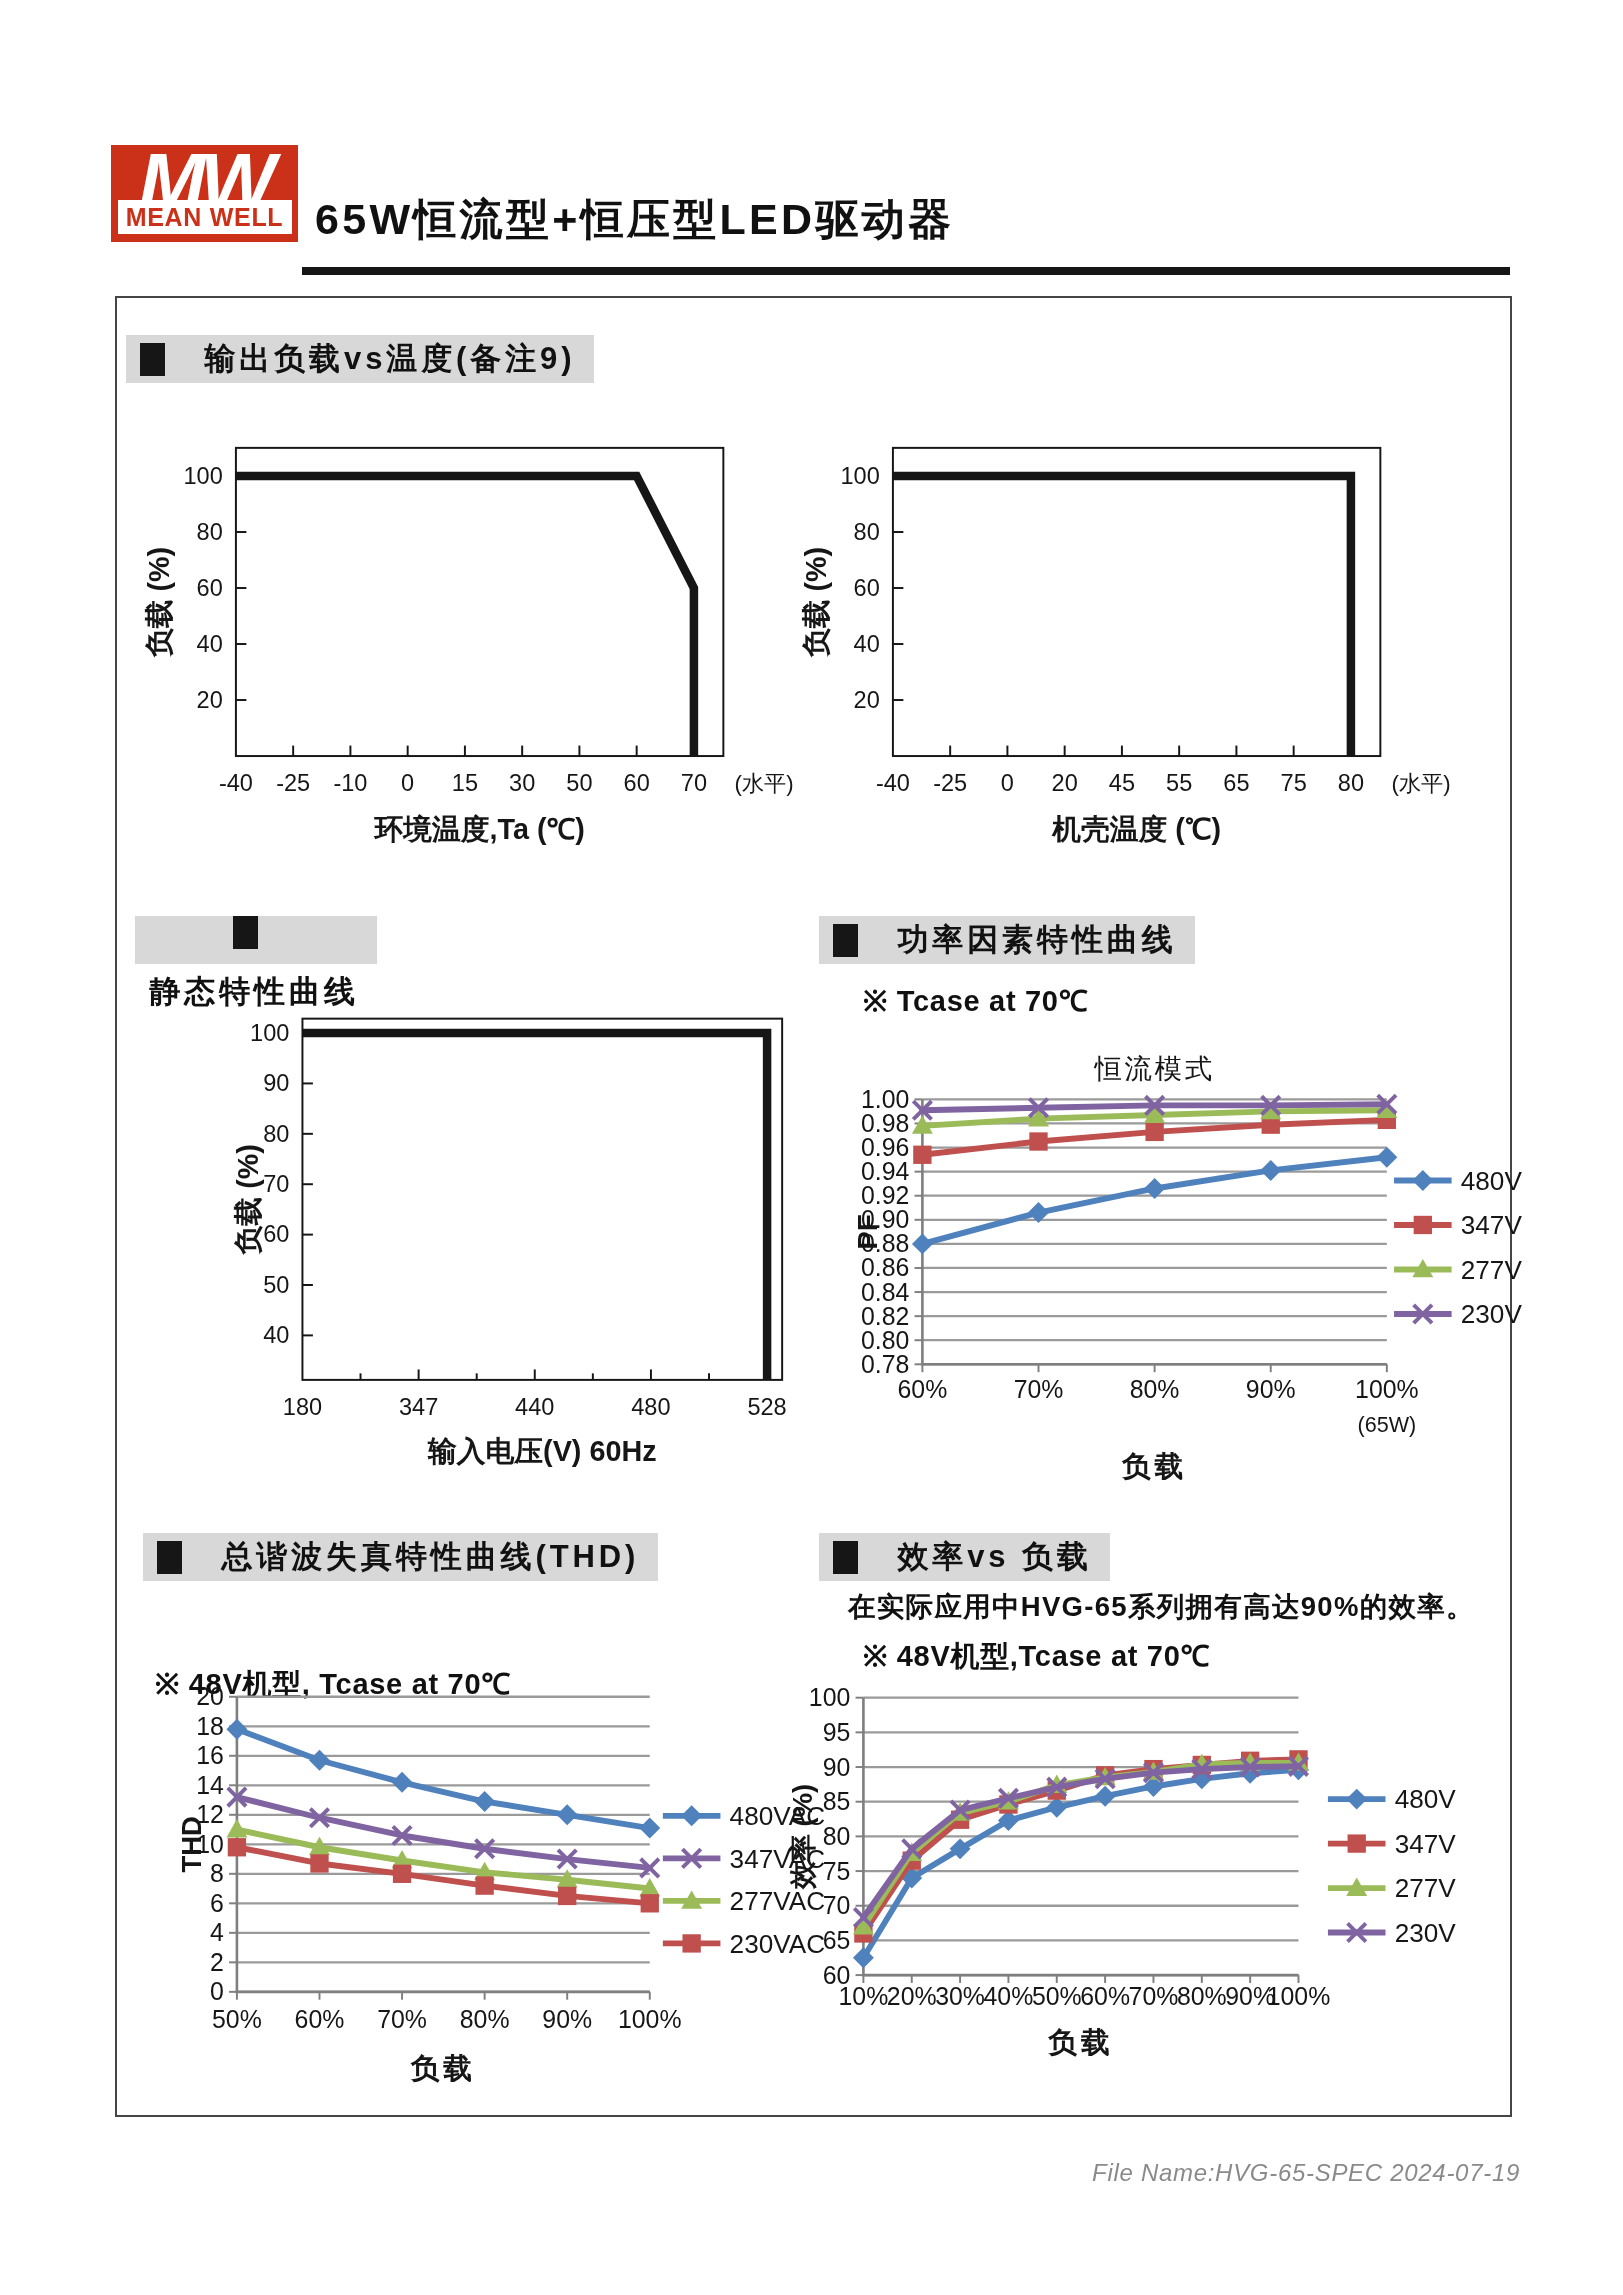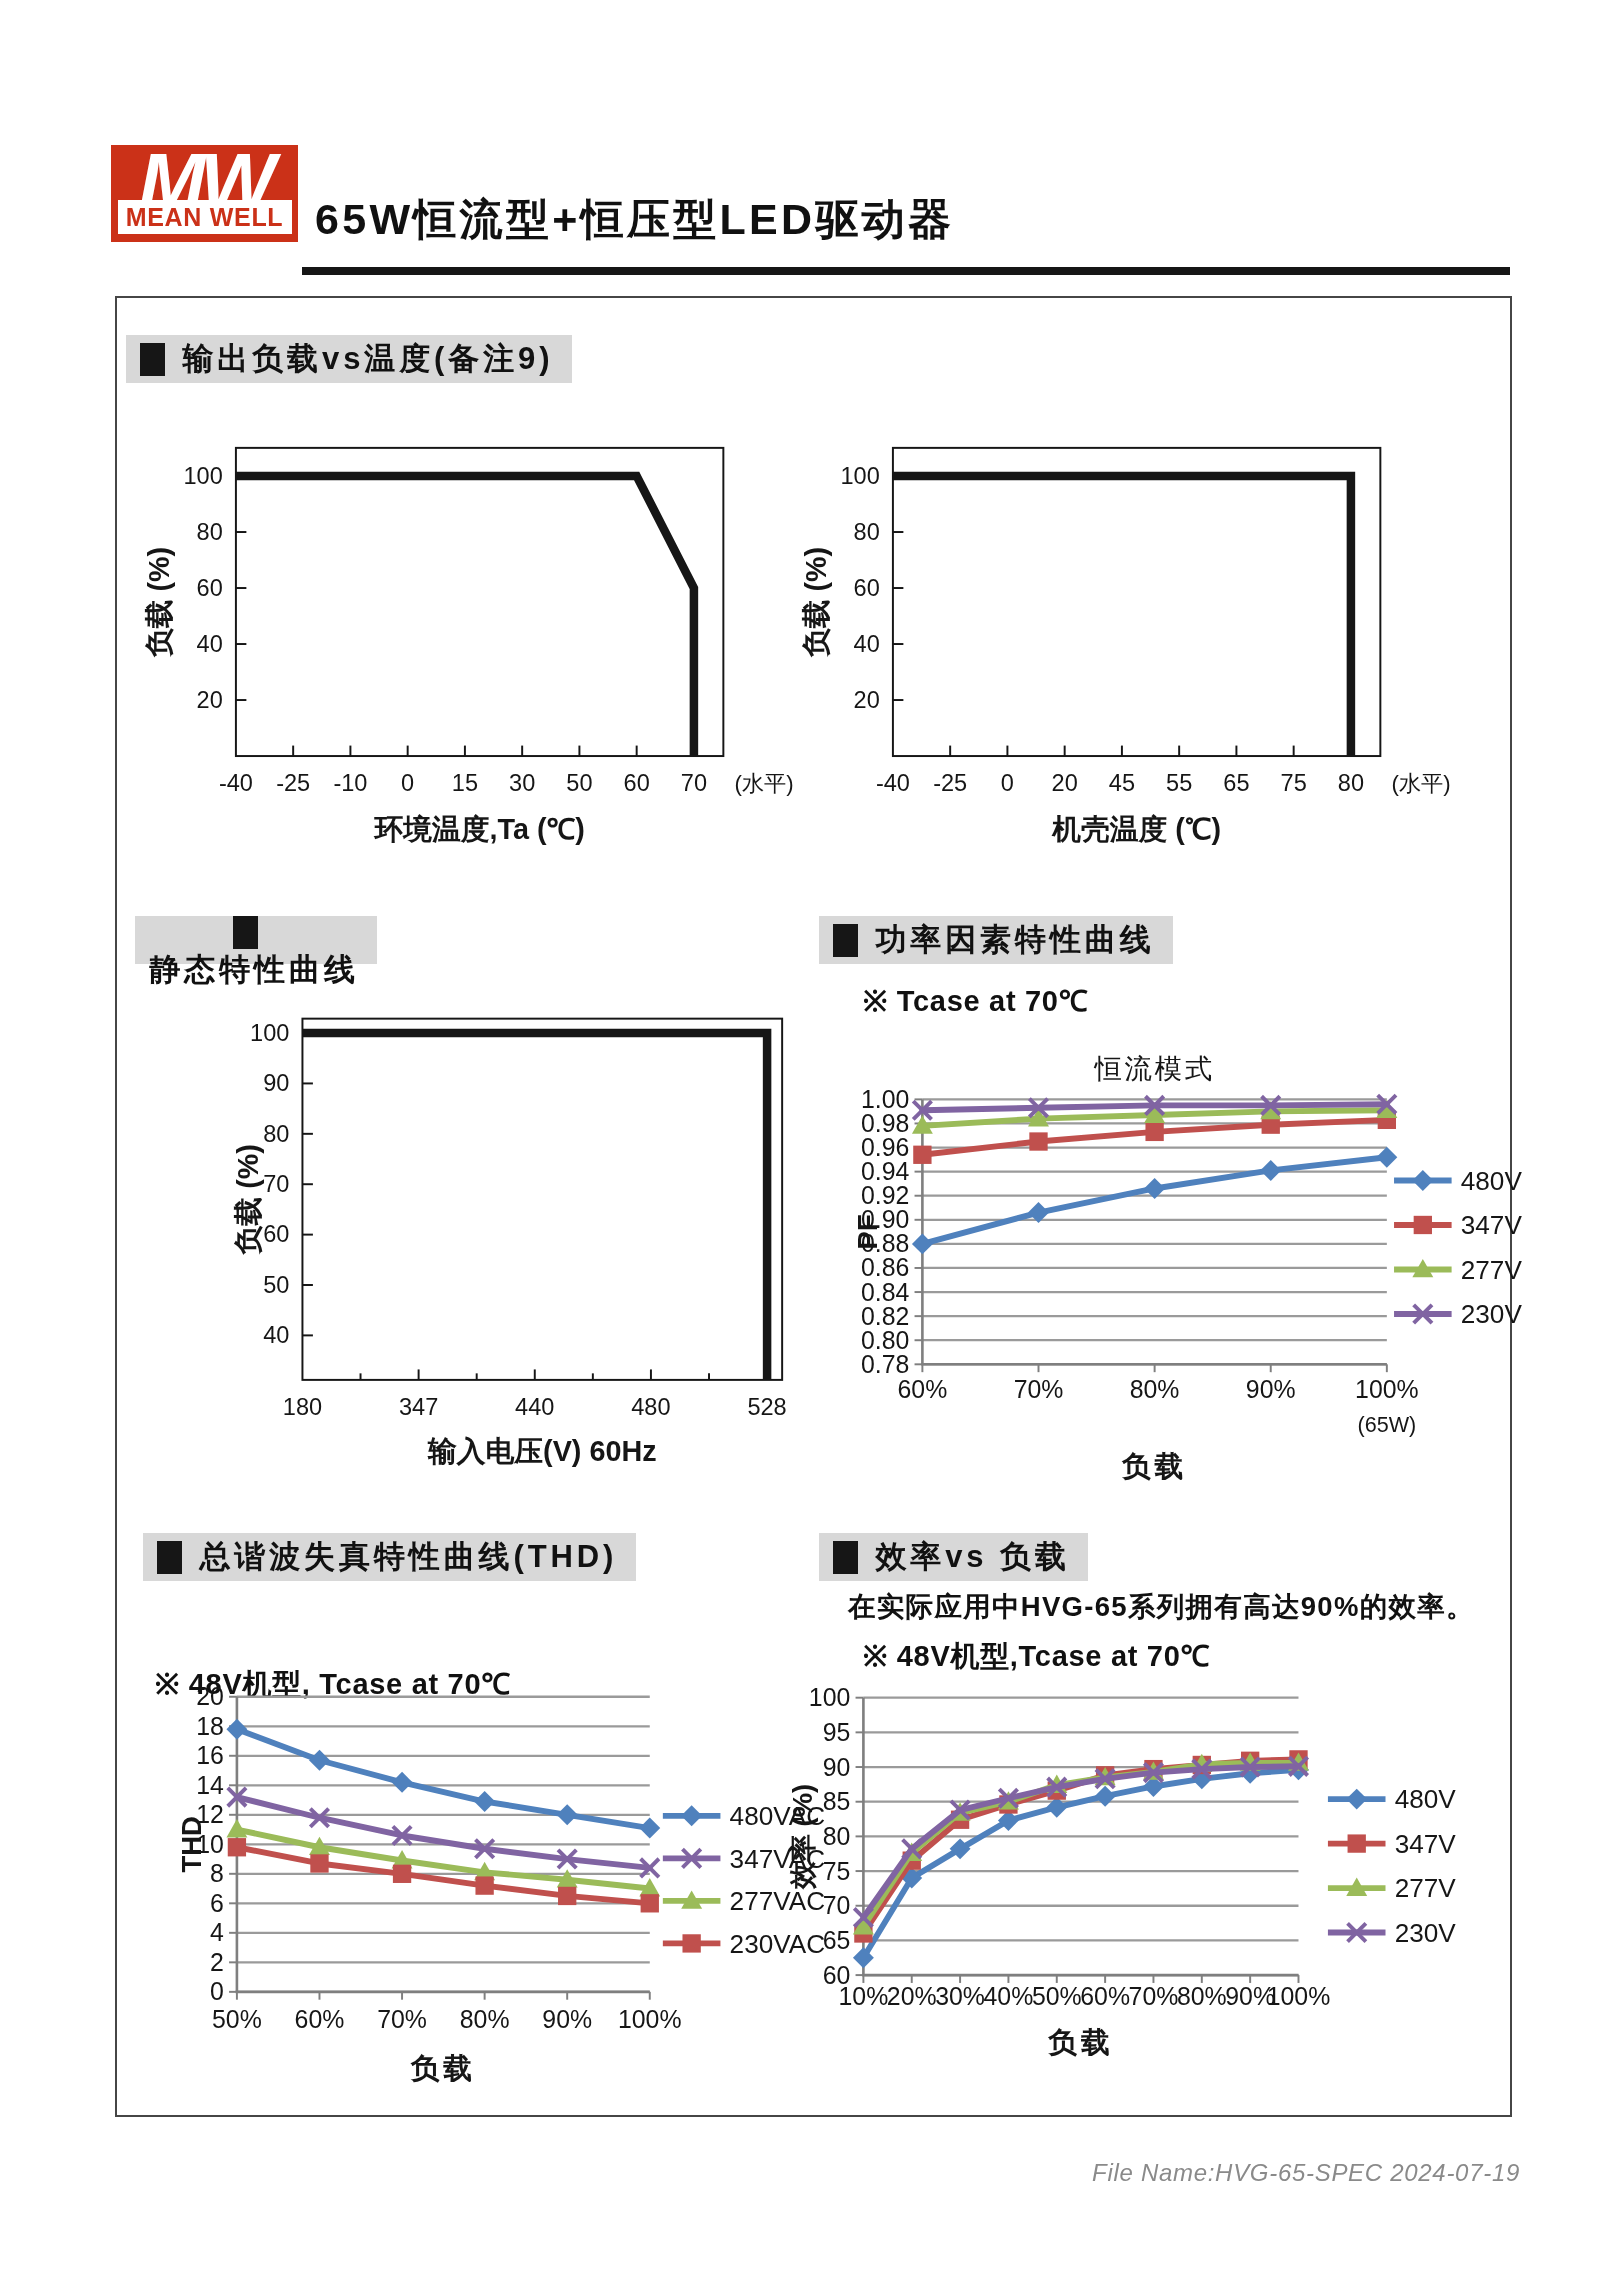--- a/index.html
+++ b/index.html
@@ -13,21 +13,21 @@
            display:flex;align-items:center;justify-content:center;color:#cb3118;
            font-size:25px;font-weight:bold;letter-spacing:0.7px;}
   .doc-title{position:absolute;left:315px;top:191px;font-size:43px;font-weight:bold;letter-spacing:3.3px;}
   .doc-series{position:absolute;right:103px;top:189px;font-size:46px;font-weight:bold;letter-spacing:2px;}
   .header-rule{position:absolute;left:302px;top:267px;width:1208px;height:7.9px;background:#161616;}
   
   .main-box{position:absolute;left:115px;top:296px;width:1393px;height:1817px;
             border:2px solid #464646;background:#fff;}
   
   .secbar{position:absolute;display:inline-flex;align-items:center;background:#d8d8d8;
-          height:48px;padding:0 18.3px 0 14.4px;font-size:31px;font-weight:bold;letter-spacing:3.9px;}
+          height:48px;padding:0 18.3px 0 14.4px;font-size:31px;font-weight:bold;letter-spacing:3.9px;gap:22px;}
   .sq{display:inline-block;width:25px;height:33px;background:#161616;margin-right:17px;flex:0 0 auto;}
   
   .note{position:absolute;font-size:29px;font-weight:600;letter-spacing:0.7px;}
   .body-text{position:absolute;font-size:27.5px;font-weight:600;letter-spacing:1.3px;}
   .chart{position:absolute;}
   .footer{position:absolute;right:103px;top:2159px;font-size:24px;font-style:italic;
           color:#8a8a8a;letter-spacing:0.7px;}
 </style>
 </head>
 <body>

